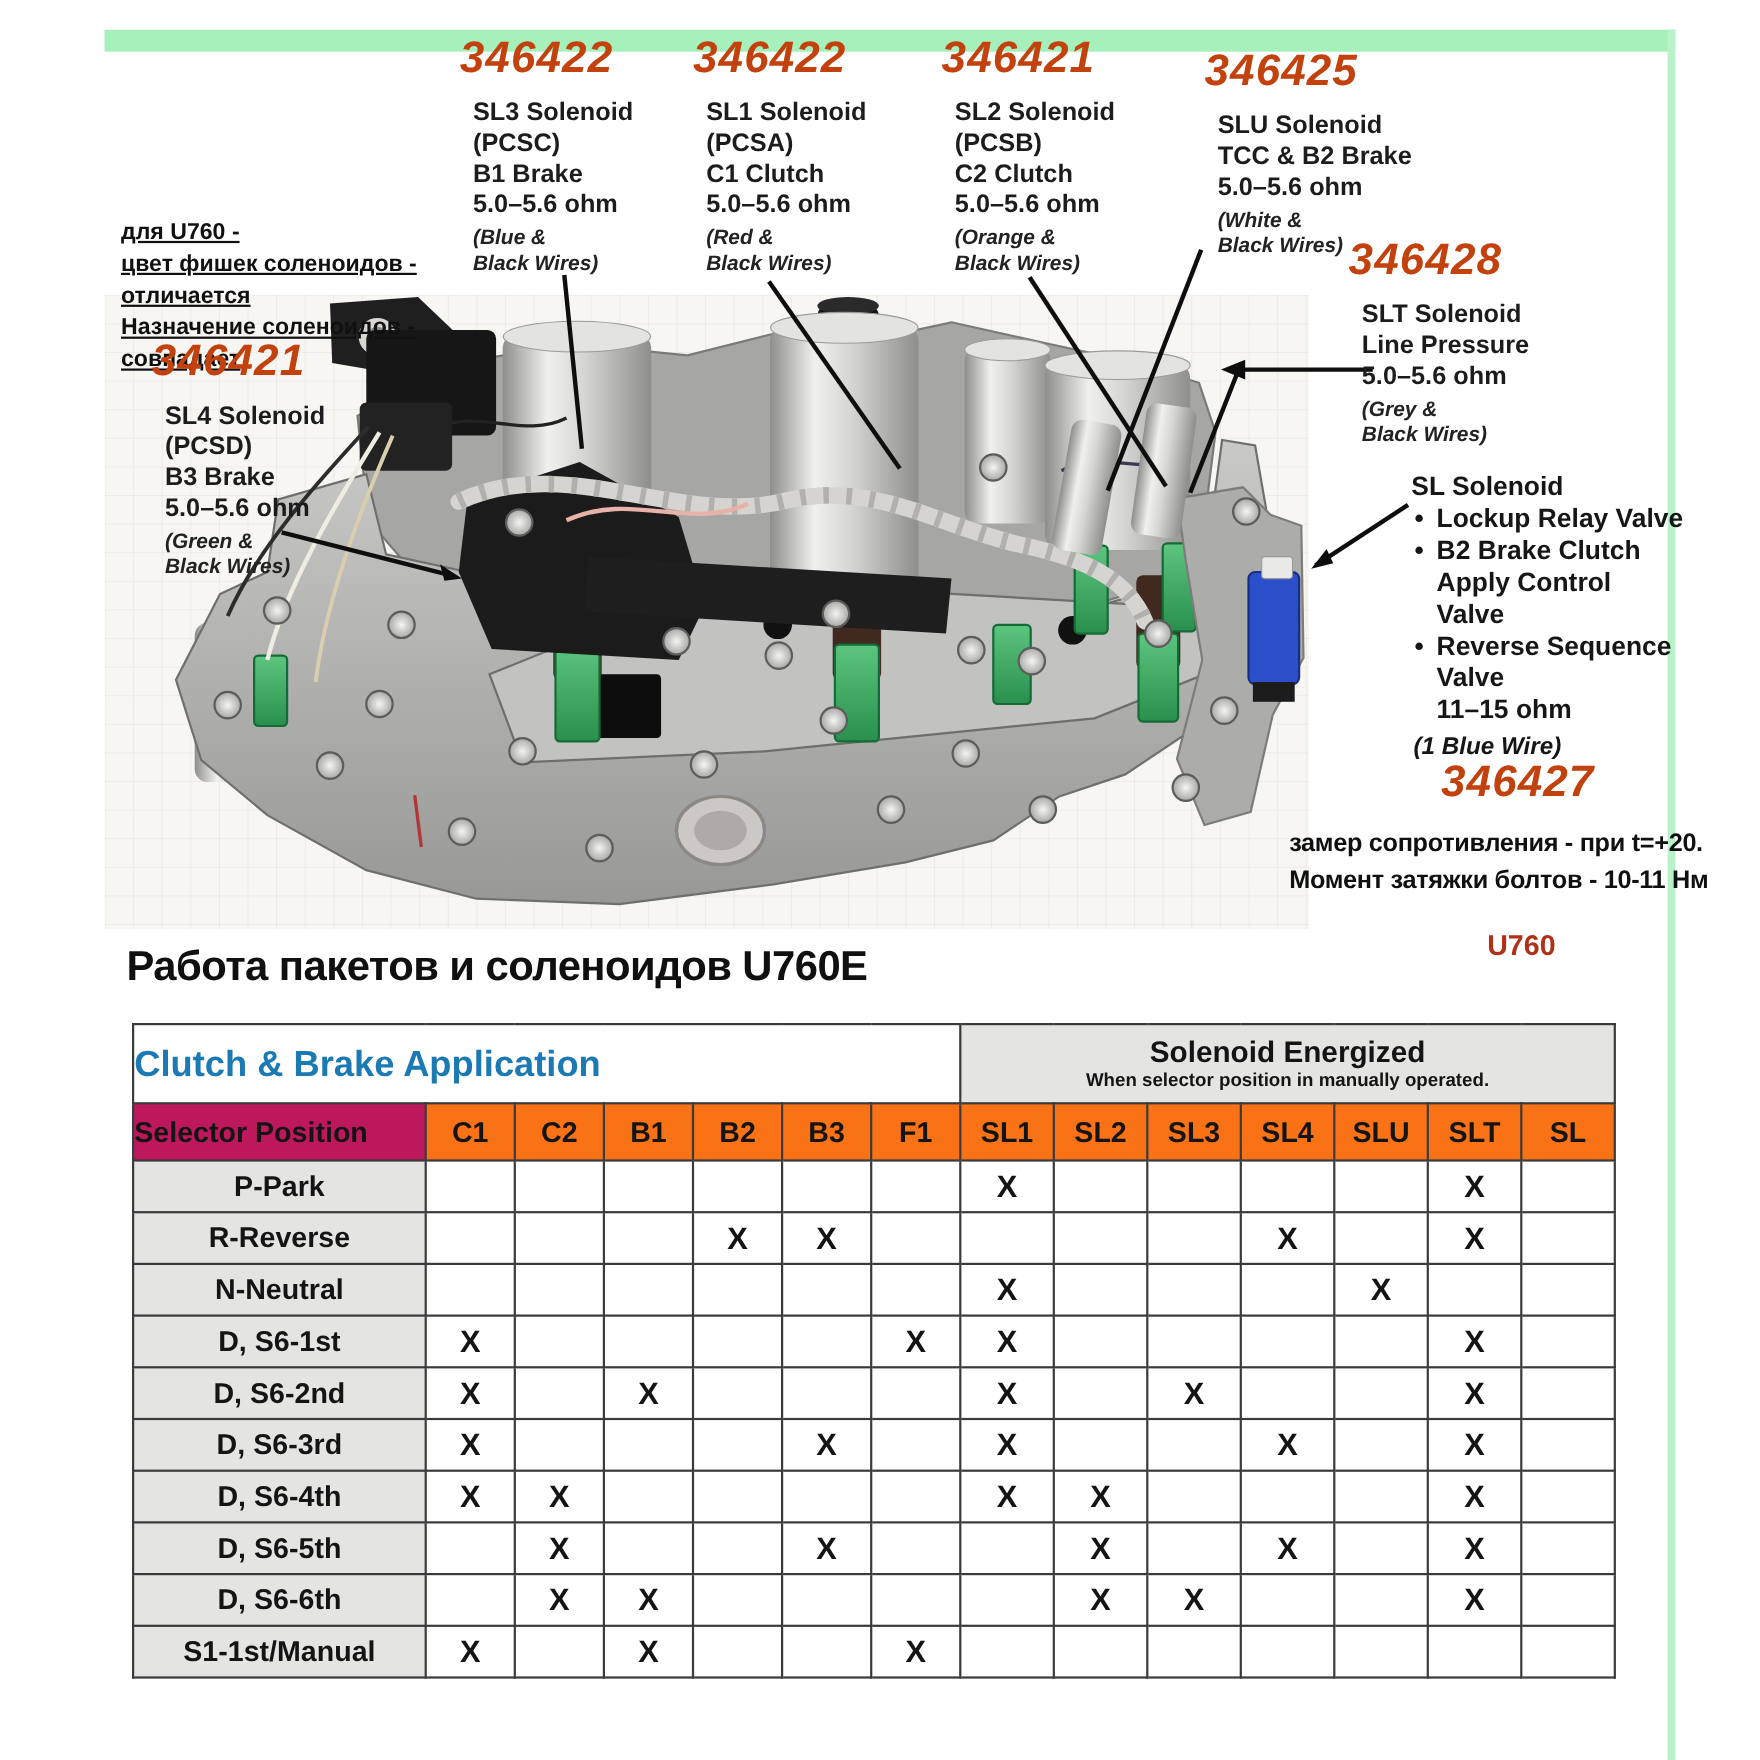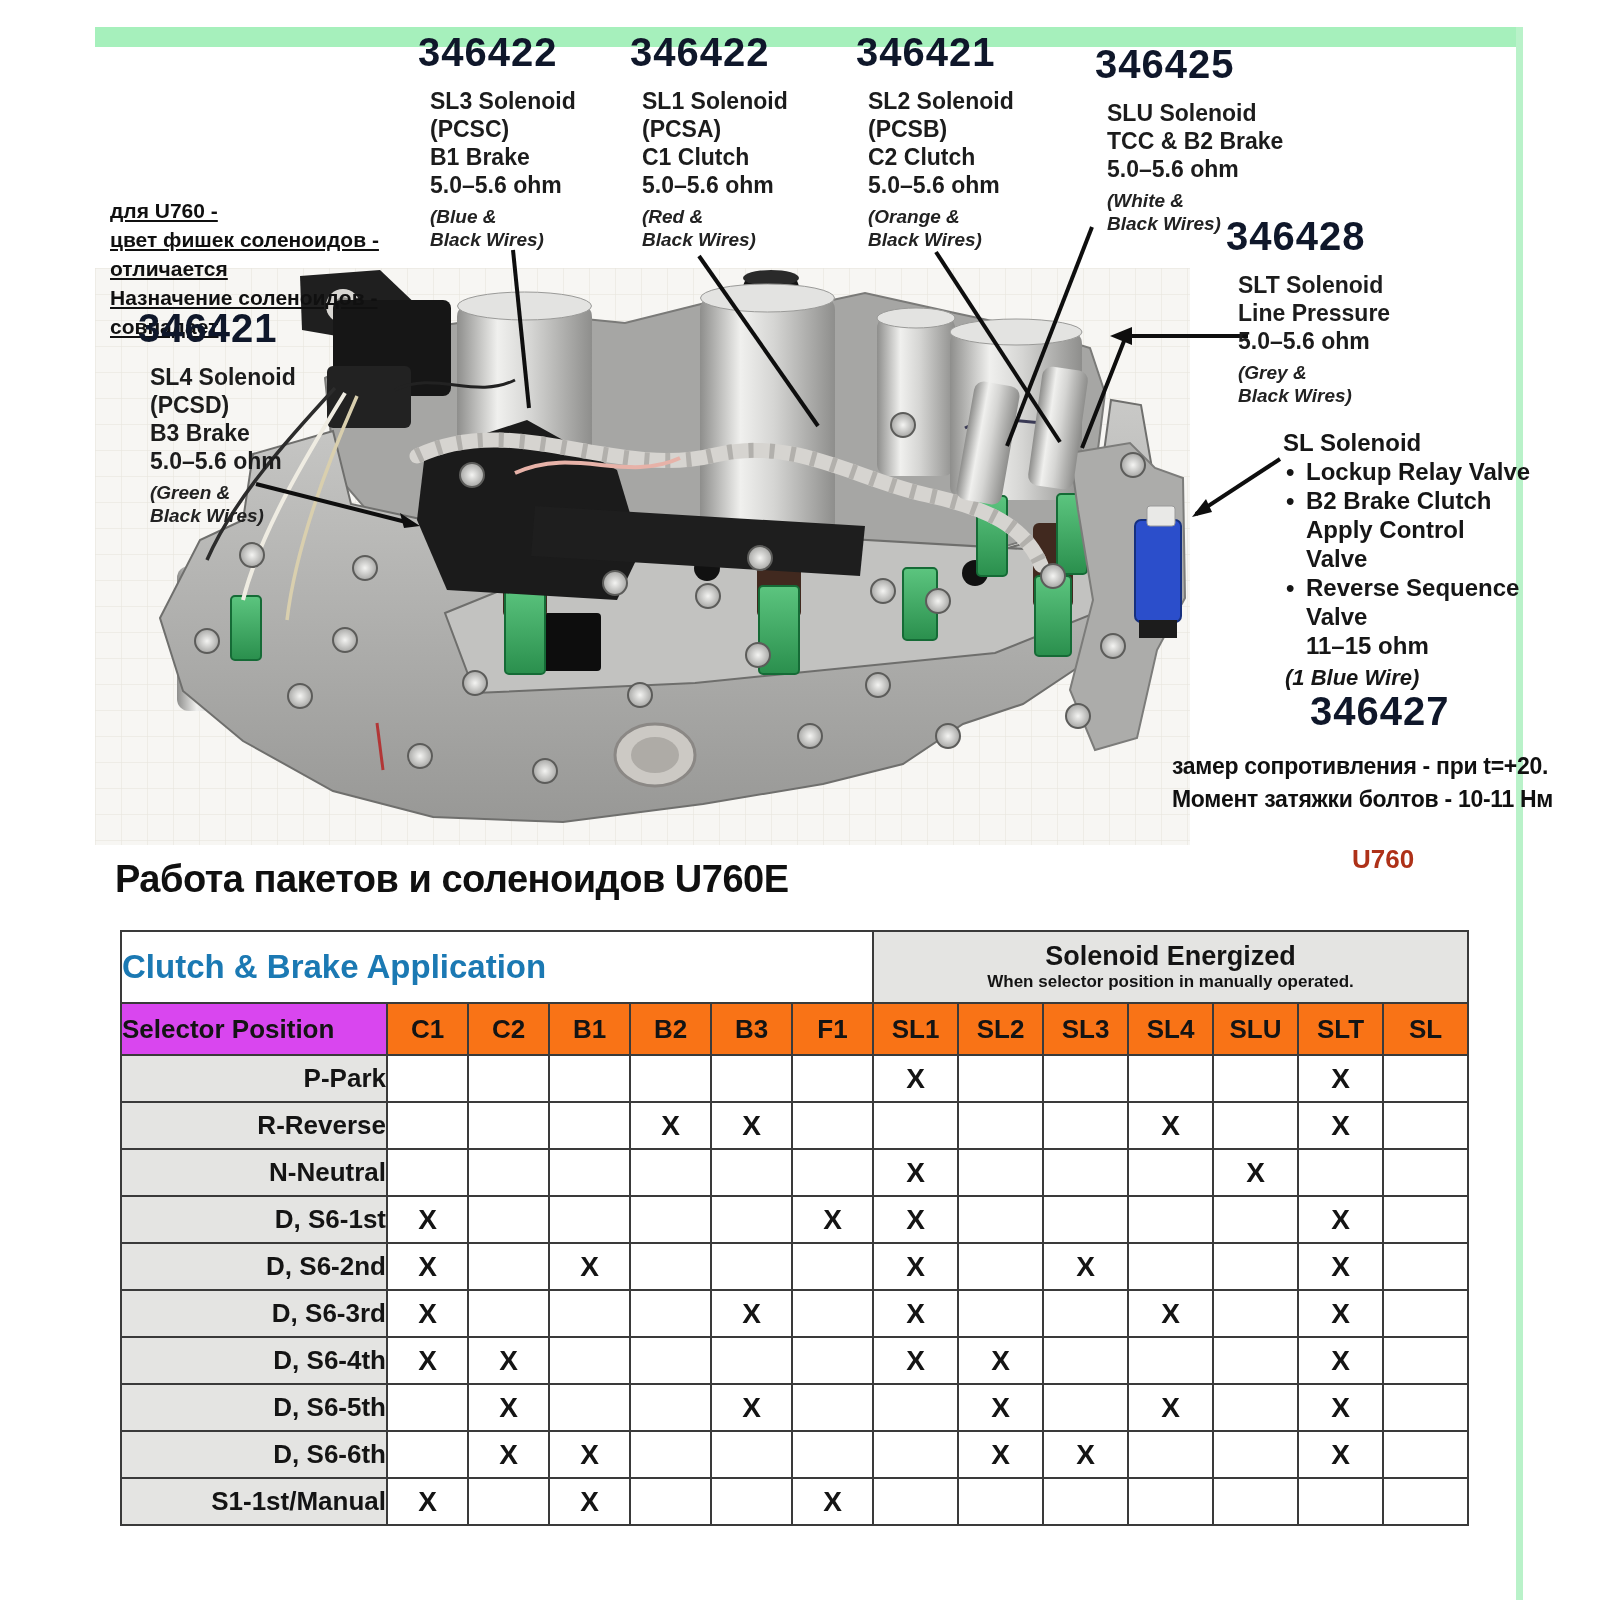--- a/index.html
+++ b/index.html
@@ -9,21 +9,21 @@
   .edge-line{position:absolute;left:1516px;top:27px;width:7px;height:1573px;background:#b9f2c9;}
 
   .photo-wrap{position:absolute;left:95px;top:268px;width:1095px;height:577px;z-index:1;}
   .leaders{position:absolute;left:0;top:0;width:1600px;height:870px;z-index:2;pointer-events:none;}
 
   .note{position:absolute;z-index:3;font-weight:bold;white-space:pre-line;color:#101010;}
   .note-left{left:110px;top:196px;font-size:21px;line-height:29px;width:360px;text-decoration:underline;}
   .note-bottom{left:1172px;top:750px;font-size:23px;line-height:33px;letter-spacing:-0.3px;}
 
   .sol-label{position:absolute;z-index:3;}
-  .part{font-size:40px;font-weight:bold;color:#0f172a;letter-spacing:1px;}
+  .part{font-size:40px;font-weight:bold;color:#c2410c;letter-spacing:1px;font-style:italic;}
   .sol-label .name{margin-top:12px;padding-left:12px;font-size:23px;line-height:28px;font-weight:bold;white-space:pre-line;color:#1c1c1c;}
   .sol-label .wires{margin-top:6px;padding-left:12px;font-size:19px;line-height:23px;font-weight:bold;font-style:italic;white-space:pre-line;color:#222;}
 
   #lbl-sl3{left:418px;top:30px;}
   #lbl-sl1{left:630px;top:30px;}
   #lbl-sl2{left:856px;top:30px;}
   #lbl-slu{left:1095px;top:42px;}
   #lbl-slt{left:1226px;top:214px;}
   #lbl-sl4{left:138px;top:306px;}
 
@@ -40,23 +40,23 @@
   .app-table{position:absolute;left:120px;top:930px;border-collapse:collapse;table-layout:fixed;z-index:3;}
   .app-table th,.app-table td{border:2px solid #3a3a3a;padding:0;box-sizing:border-box;}
   .app-table thead tr.h1{height:72px;}
   .app-table thead tr.h2{height:52px;}
   .app-table tbody tr{height:47px;}
   .col-sel{width:266px;} .col-cb{width:81px;} .col-sol{width:85px;}
   .h-left{background:#ffffff;color:#1b79b3;font-size:33px;font-weight:bold;text-align:left;padding-left:16px;}
   .h-right{background:#e4e4e2;text-align:center;vertical-align:middle;color:#141414;}
   .h-right-title{font-size:27px;font-weight:bold;line-height:30px;}
   .h-right-sub{font-size:17px;font-weight:bold;line-height:22px;}
-  .sel-h{background:#d946ef;font-size:26px;font-weight:bold;text-align:left;padding-left:14px;color:#141414;margin-left:40px;}
+  .sel-h{background:#be185d;font-size:26px;font-weight:bold;text-align:left;padding-left:14px;color:#141414;margin-left:40px;}
   .col-h{background:#f97316;font-size:26px;font-weight:bold;text-align:center;color:#141414;}
-  .row-label{background:#e4e4e2;font-size:26px;font-weight:bold;text-align:right;padding-left:14px;color:#141414;}
+  .row-label{background:#e4e4e2;font-size:26px;font-weight:bold;text-align:center;padding-left:14px;color:#141414;}
   .cell{background:#ffffff;font-size:28px;font-weight:bold;text-align:center;color:#141414;}
   .ghost{border:none;background:#ffffff;}
 </style>
 </head>
 <body>
 
 <div class="page">
 
   <div class="top-bar"></div>
   <div class="edge-line"></div>

